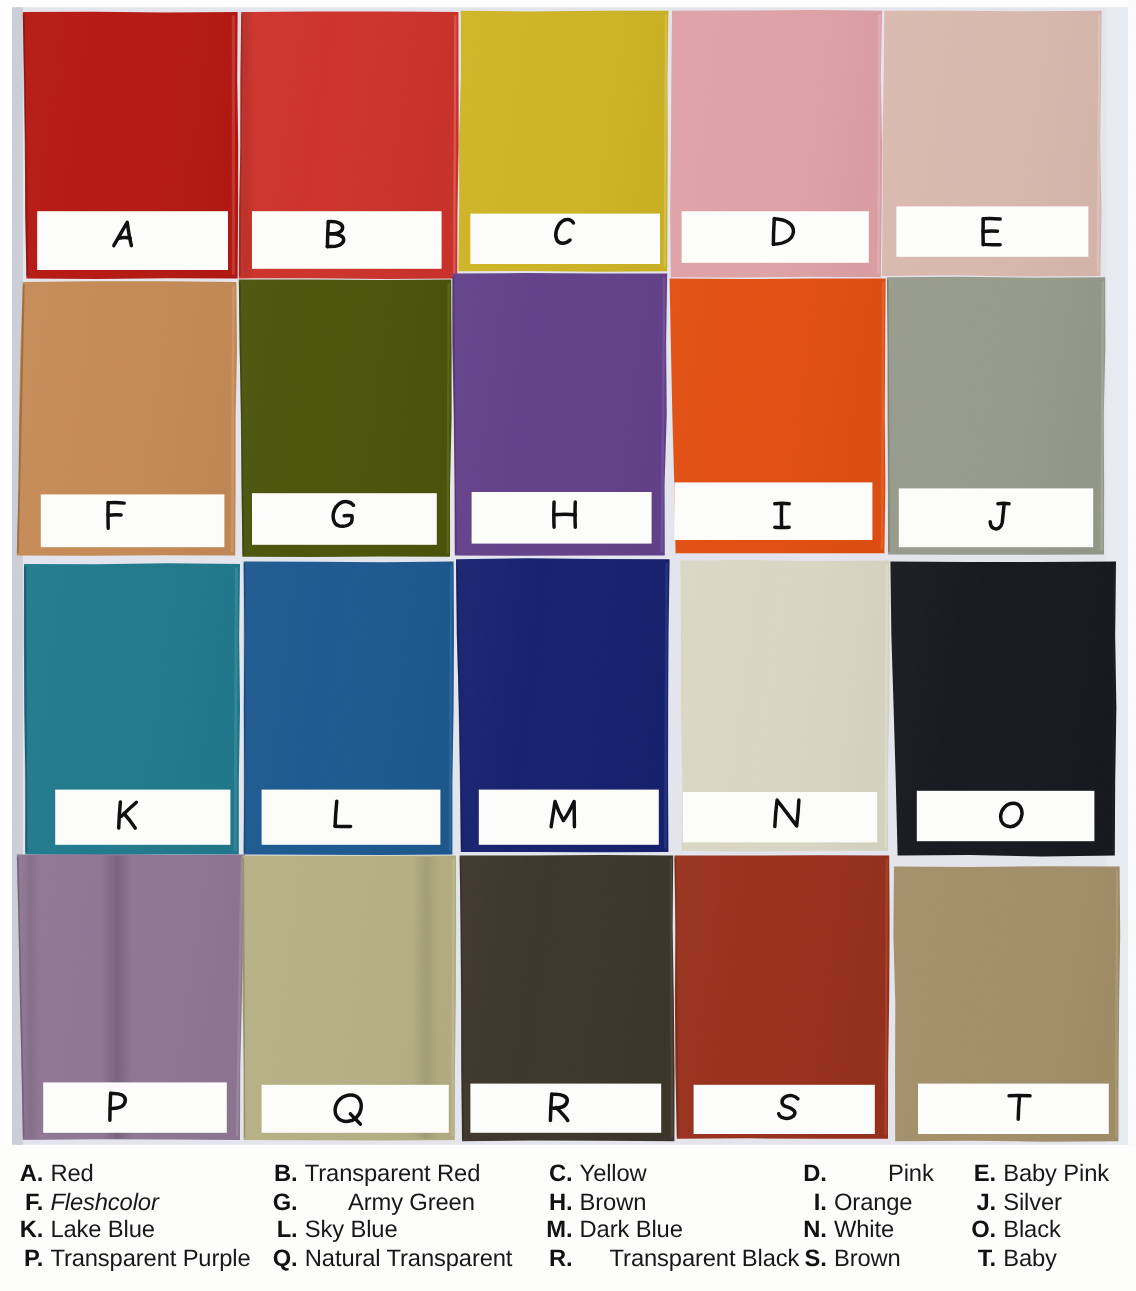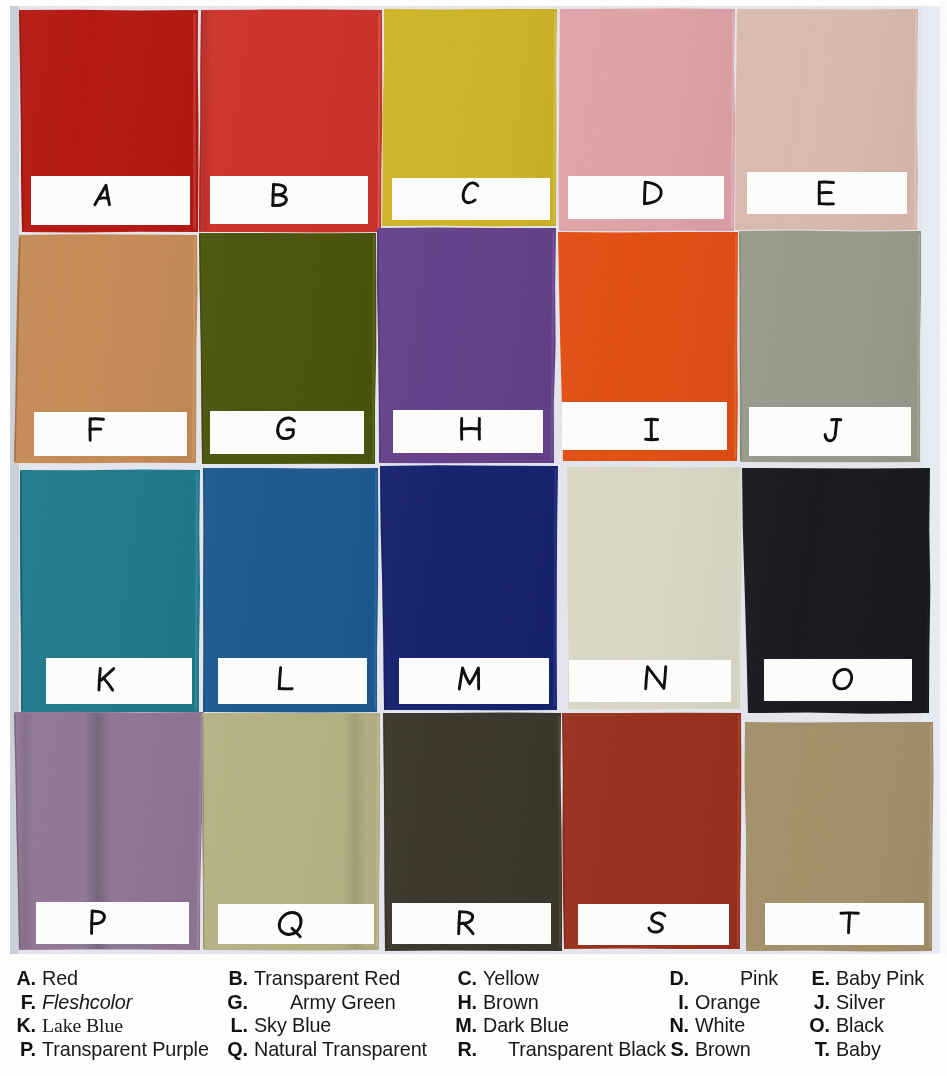--- a/index.html
+++ b/index.html
@@ -298,21 +298,21 @@
         <span class="legval" style="left: 254px; margin-left: 36px;">Army Green</span>
         <span class="legkey" style="right: 470px;">H.</span>
         <span class="legval" style="left: 483px;">Brown</span>
         <span class="legkey" style="right: 258px;">I.</span>
         <span class="legval" style="left: 695px;">Orange</span>
         <span class="legkey" style="right: 117px;">J.</span>
         <span class="legval" style="left: 836px;">Silver</span>
       </div>
       <div class="legrow" style="top: 59.4px;">
         <span class="legkey" style="right: 911px;">K.</span>
-        <span class="legval" style="left: 42px; font-family: Liberation Serif, serif;">Lake Blue</span>
+        <span class="legval" style="left: 42px;">Lake Blue</span>
         <span class="legkey" style="right: 699px;">L.</span>
         <span class="legval" style="left: 254px;">Sky Blue</span>
         <span class="legkey" style="right: 470px;">M.</span>
         <span class="legval" style="left: 483px;">Dark Blue</span>
         <span class="legkey" style="right: 258px;">N.</span>
         <span class="legval" style="left: 695px;">White</span>
         <span class="legkey" style="right: 117px;">O.</span>
         <span class="legval" style="left: 836px;">Black</span>
       </div>
       <div class="legrow" style="top: 83.1px;">

